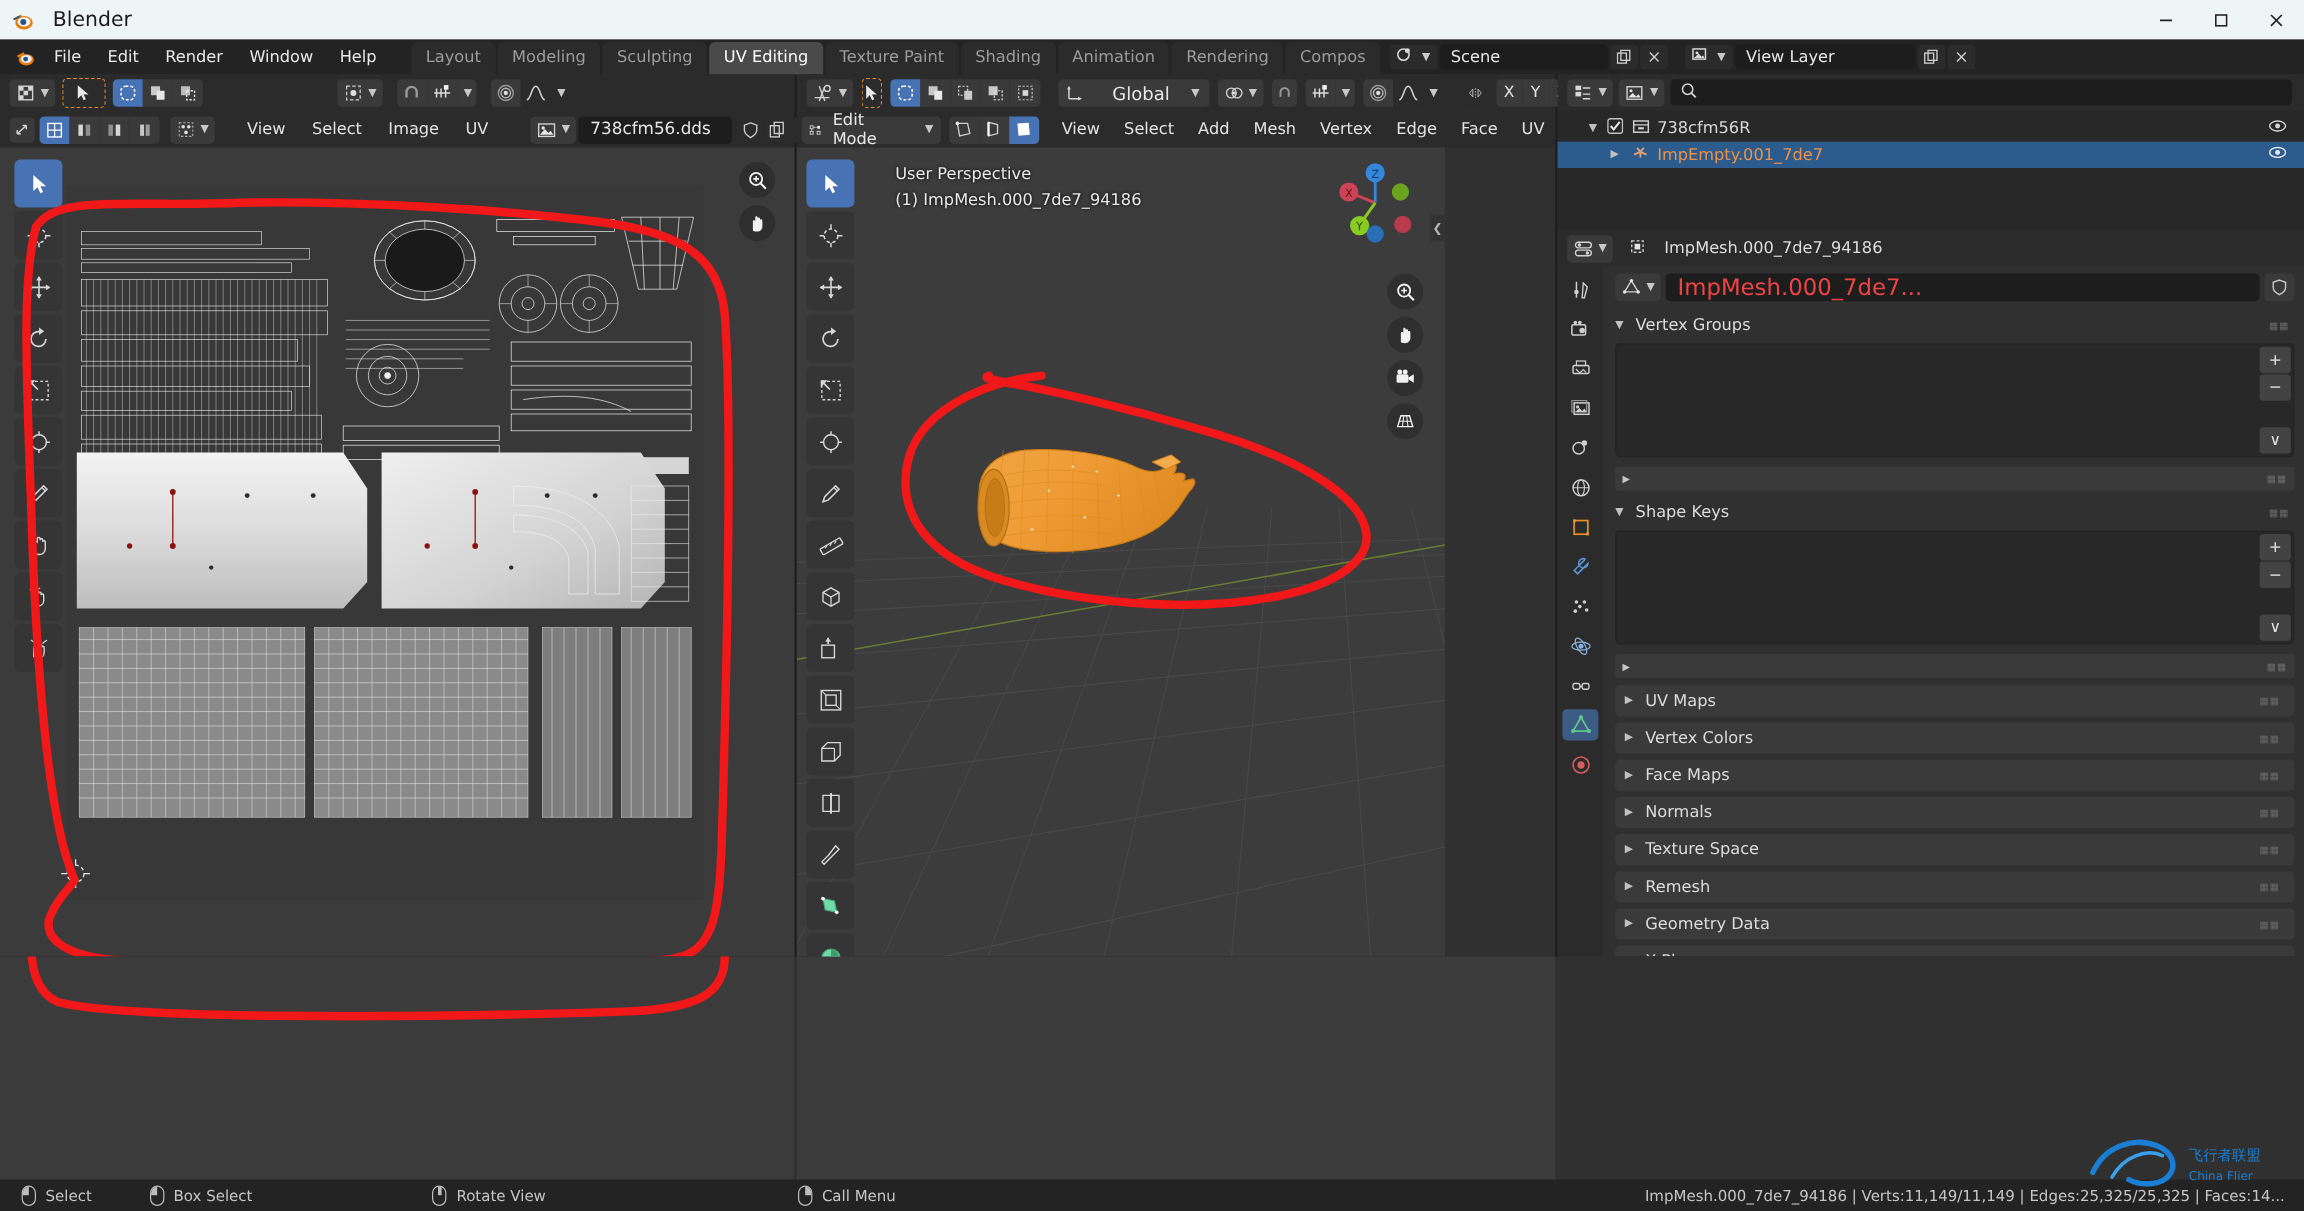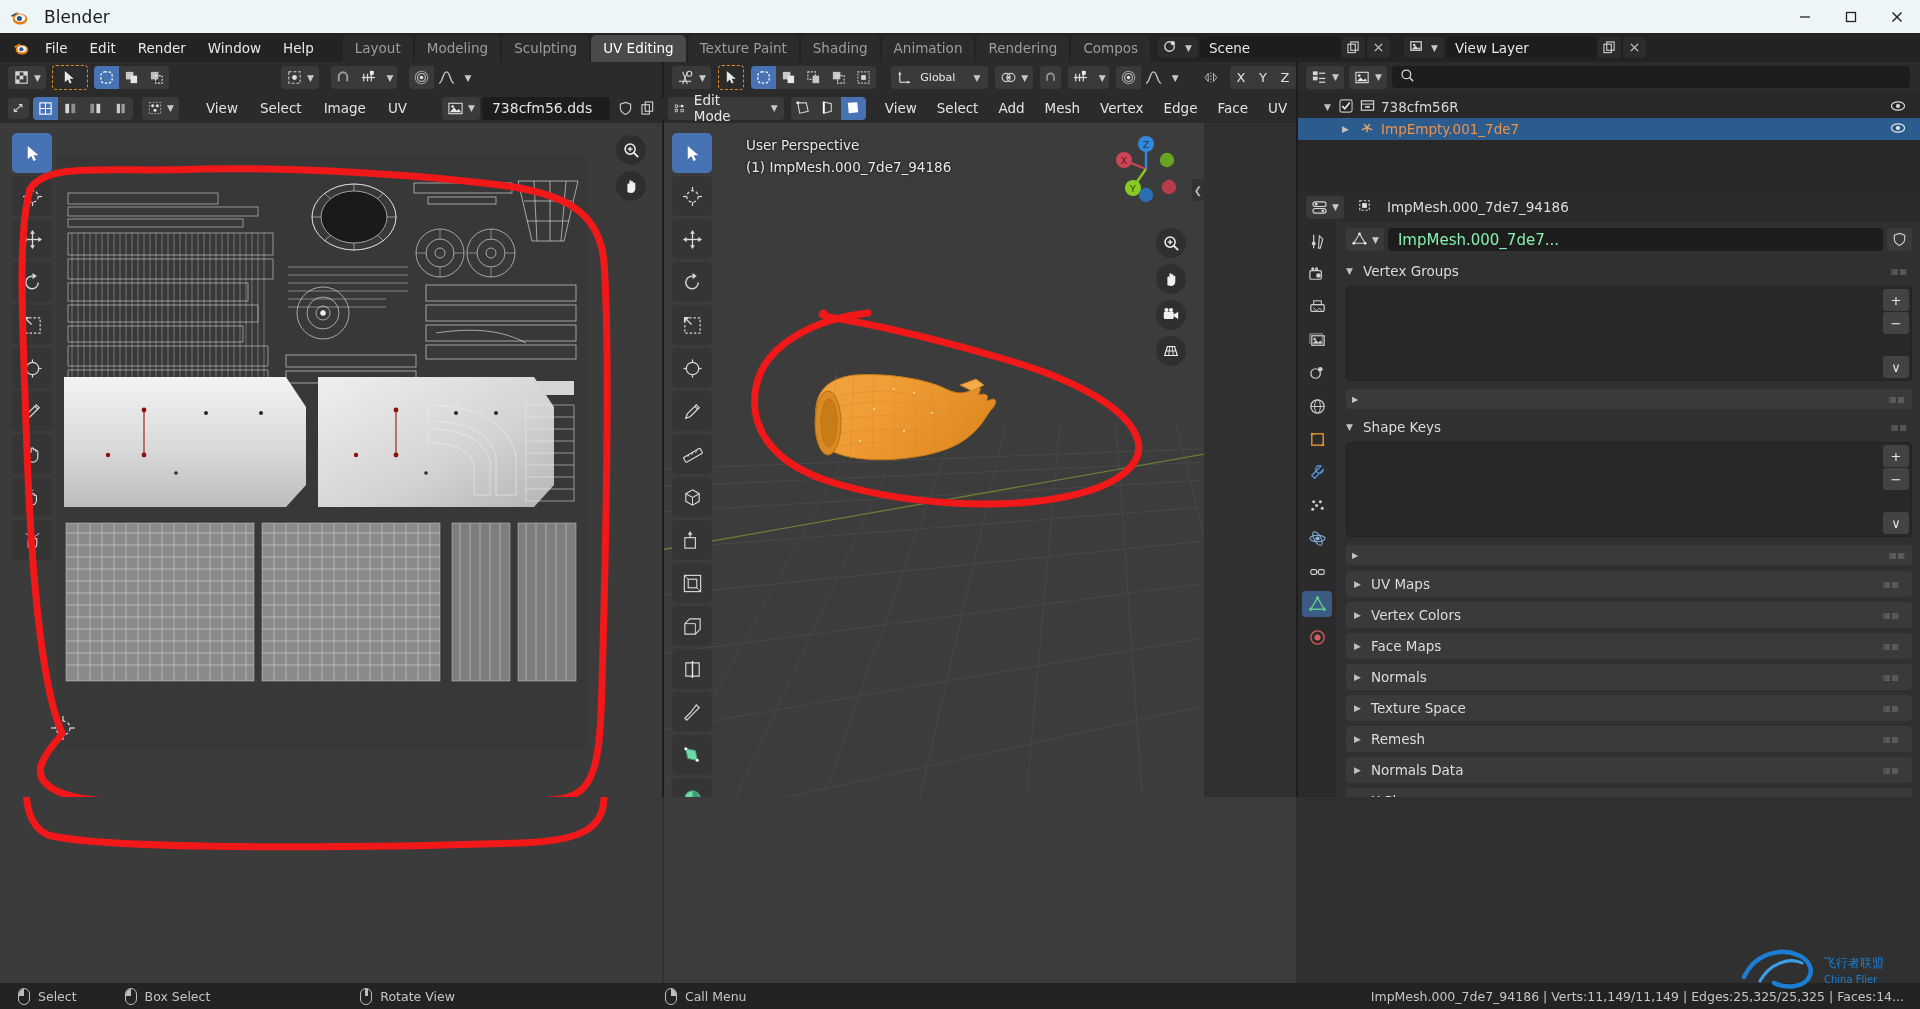--- a/index.html
+++ b/index.html
@@ -154,21 +154,21 @@
   .prop-tabcol {
     position:absolute; left:0; top:30px; width:38px; height:575px; background:#2b2b2b;
     display:flex; flex-direction:column; align-items:center; padding-top:6px; gap:7px;
   }
   .prop-tab { width:30px; height:26px; display:flex; align-items:center; justify-content:center; border-radius:4px;}
   .prop-tab.active { background:#3d5c85; }
   .prop-body { position:absolute; left:38px; top:30px; width:584px; height:575px; background:#303030; padding: 6px 8px 0 10px; overflow:hidden;}
   .prop-idrow { display:flex; align-items:center; gap:4px; margin-bottom:8px; }
   .prop-idfield {
     flex:1; height:23px; background:#1d1d1d; border-radius:4px; display:flex;
-    align-items:center; padding-left:10px; font-size:15px; color:#86efac;
+    align-items:center; padding-left:10px; font-size:19px; color:#ef4444;
   }
   .panel-hdr {
     display:flex; align-items:center; height:24px; font-size:13.5px; color:#dcdcdc;
     margin-top:2px;
   }
   .tri { font-size:9px; margin-right:8px; color:#c0c0c0; width:9px; }
   .grip { margin-left:auto; margin-right:4px; color:#6a6a6a; letter-spacing:1px; font-size:8px;}
   .listbox {
     background:#282828; border-radius:4px; height:95px; margin: 3px 0 8px 0;
     border:1px solid #232323; display:flex;
@@ -896,21 +896,21 @@
             </svg>
         </div>
       </div>
       <div class="dropwrap" style="margin-left:8px;padding-right:6px;">
         <svg width="17" height="17" viewBox="0 0 18 18">
           <line x1="4" y1="14" x2="4" y2="4" stroke="#d8d8d8" stroke-width="1.3"></line>
           <line x1="4" y1="14" x2="14" y2="14" stroke="#d8d8d8" stroke-width="1.3"></line>
           <path d="M4 2.5 L2.4 6 L5.6 6 Z" fill="#d8d8d8"></path>
           <path d="M15.5 14 L12 12.4 L12 15.6 Z" fill="#d8d8d8"></path>
         </svg>
-        <span style="margin-left:7px;font-size:11px;color:#e8e8e8;">Global</span>
+        <span style="margin-left:23px;font-size:15px;color:#e8e8e8;">Global</span>
         <span class="caret" style="margin-left:18px;">▼</span>
       </div>
       <div class="dropwrap">
         <svg width="17" height="17" viewBox="0 0 18 18">
           <circle cx="6.5" cy="9" r="4.3" fill="none" stroke="#d2d2d2" stroke-width="1.2"></circle>
           <circle cx="11.5" cy="9" r="4.3" fill="none" stroke="#d2d2d2" stroke-width="1.2"></circle>
           <circle cx="9" cy="9" r="1.4" fill="#e8e8e8"></circle>
         </svg>
         <span class="caret">▼</span>
       </div>
@@ -1528,21 +1528,21 @@
         <span>Texture Space</span>
         <span class="grip">▦▦</span>
       </div>
       <div class="panel-hdr" style="background:#3a3a3a;border-radius:4px;padding:0 8px;margin-top:5px;height:26px;">
         <span class="tri">▶</span>
         <span>Remesh</span>
         <span class="grip">▦▦</span>
       </div>
       <div class="panel-hdr" style="background:#3a3a3a;border-radius:4px;padding:0 8px;margin-top:5px;height:26px;">
         <span class="tri">▶</span>
-        <span>Normals Data</span>
+        <span>Geometry Data</span>
         <span class="grip">▦▦</span>
       </div>
       <div class="panel-hdr" style="background:#3a3a3a;border-radius:4px;padding:0 8px;margin-top:5px;height:26px;">
         <span class="tri">▼</span>
         <span>X-Plane</span>
         <span class="grip">▦▦</span>
       </div>
     </div>
   </div>
 

